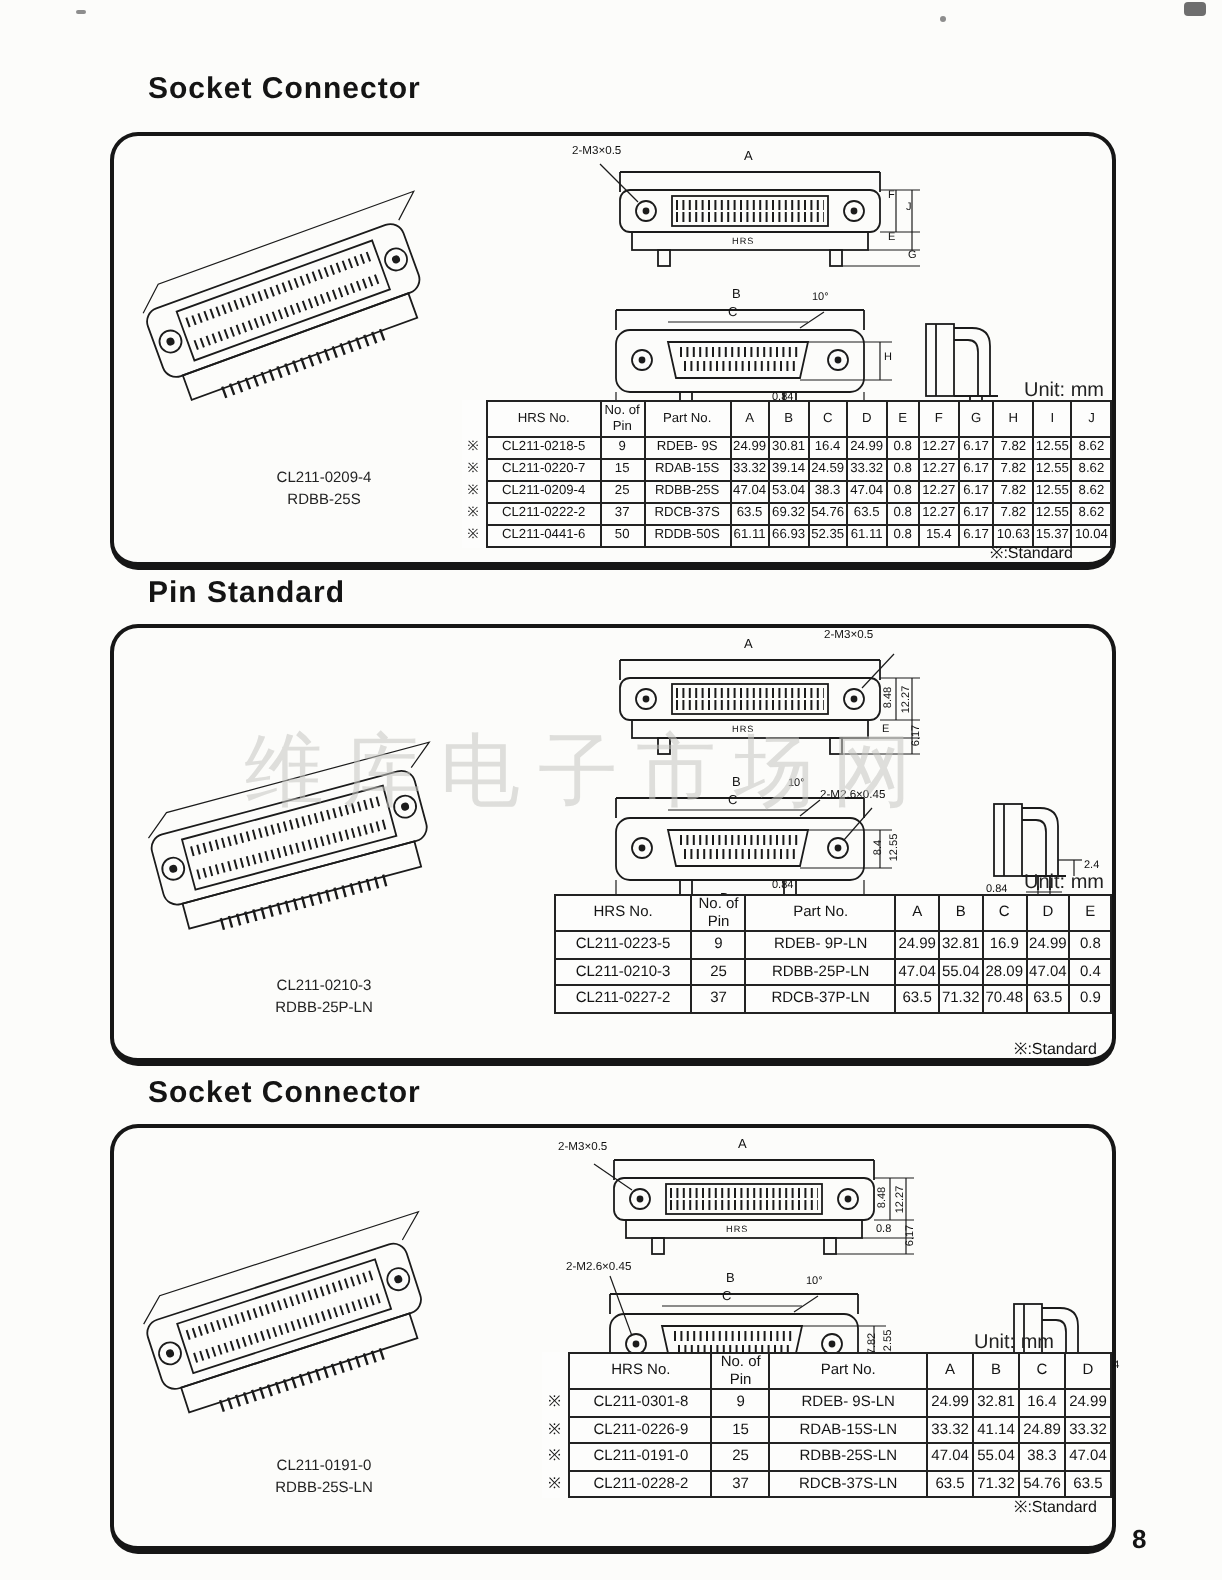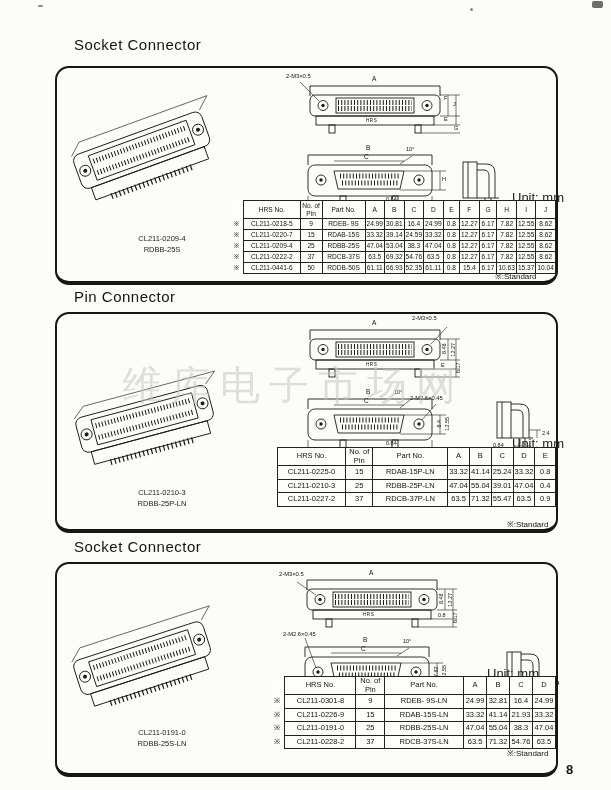--- a/index.html
+++ b/index.html
@@ -1,20 +1,20 @@
 <!DOCTYPE html>
 <html><head>
 <meta charset="utf-8">
 <style>
   html,body{margin:0;padding:0;background:#ffffff;}
   .page{position:relative;width:611px;height:790px;background:#fcfcfa;font-family:"Liberation Sans",sans-serif;color:#141414;overflow:hidden;}
-  .sec-title{position:absolute;font-size:15px;font-weight:normal;letter-spacing:.5px;white-space:nowrap;}
+  .sec-title{position:absolute;font-size:15px;font-weight:bold;letter-spacing:.5px;white-space:nowrap;}
   .panel{position:absolute;border:2.5px solid #161616;border-bottom-width:4px;border-radius:14px;}
   .part-label{position:absolute;width:150px;text-align:center;font-size:7.5px;line-height:1.4;color:#222;}
-  .unit{position:absolute;font-size:13px;color:#222;white-space:nowrap;}
+  .unit{position:absolute;font-size:10px;color:#222;white-space:nowrap;}
   .stdnote{position:absolute;font-size:8px;color:#111;white-space:nowrap;}
   .pagenum{position:absolute;left:566px;top:762px;font-size:13px;font-weight:bold;letter-spacing:1px;}
   .wm{position:absolute;left:122px;top:358px;font-size:40px;letter-spacing:9px;color:#c6c6c2;opacity:.55;font-family:"DejaVu Sans",sans-serif;white-space:nowrap;pointer-events:none;z-index:4;}
   .mark{position:absolute;background:#8d8d8d;border-radius:2px;}
   
   .view{position:absolute;}
   .view svg{overflow:visible;display:block;}
   .view svg *{stroke:#1b1b1b;fill:none;stroke-width:.9;}
   .view svg .fdot{fill:#1b1b1b;stroke:none;}
   .view svg .comb{stroke-width:5;stroke-dasharray:1 2.2;}
@@ -273,21 +273,21 @@
             <td>6.17</td>
             <td>10.63</td>
             <td>15.37</td>
             <td>10.04</td>
           </tr>
         </tbody>
       </table>
     <span class="stdnote" style="left:438px;top:202px;">※:Standard</span>
   </div>
 
-  <h2 class="sec-title" style="left:74px;top:288px;margin:0;">Pin Connector</h2>
+  <h2 class="sec-title" style="left:74px;top:288px;margin:0;">Pin Standard</h2>
   <div class="panel" style="left:55px;top:312px;width:499px;height:215px;">
 
     <div class="view" style="left:6px;top:42px;width:170px;height:128px;">
       <svg width="170" height="128" viewBox="0 0 170 128">
         <g transform="rotate(-15 85 64)">
           <path class="thin" d="M14 44 L26 34 L162 34 L150 44"></path>
           <rect x="14" y="44" width="136" height="36" rx="7"></rect>
           <rect x="30" y="49" width="104" height="26"></rect>
           <line class="comb" x1="33" y1="56" x2="131" y2="56"></line>
           <line class="comb" x1="33" y1="68" x2="131" y2="68"></line>
@@ -415,46 +415,46 @@
             <th>Part No.</th>
             <th>A</th>
             <th>B</th>
             <th>C</th>
             <th>D</th>
             <th>E</th>
           </tr>
         </thead>
         <tbody>
           <tr>
-            <td>CL211-0225-0</td>
-            <td>15</td>
-            <td>RDAB-15P-LN</td>
-            <td>33.32</td>
-            <td>41.14</td>
-            <td>25.24</td>
-            <td>33.32</td>
+            <td>CL211-0223-5</td>
+            <td>9</td>
+            <td>RDEB- 9P-LN</td>
+            <td>24.99</td>
+            <td>32.81</td>
+            <td>16.9</td>
+            <td>24.99</td>
             <td>0.8</td>
           </tr>
           <tr>
             <td>CL211-0210-3</td>
             <td>25</td>
             <td>RDBB-25P-LN</td>
             <td>47.04</td>
             <td>55.04</td>
-            <td>39.01</td>
+            <td>28.09</td>
             <td>47.04</td>
             <td>0.4</td>
           </tr>
           <tr>
             <td>CL211-0227-2</td>
             <td>37</td>
             <td>RDCB-37P-LN</td>
             <td>63.5</td>
             <td>71.32</td>
-            <td>55.47</td>
+            <td>70.48</td>
             <td>63.5</td>
             <td>0.9</td>
           </tr>
         </tbody>
       </table>
     <span class="stdnote" style="left:450px;top:204px;">※:Standard</span>
   </div>
 
   <h2 class="sec-title" style="left:74px;top:538px;margin:0;">Socket Connector</h2>
   <div class="panel" style="left:55px;top:562px;width:499px;height:209px;">
@@ -607,21 +607,21 @@
             <td>16.4</td>
             <td>24.99</td>
           </tr>
           <tr>
             <td class="star-cell">※</td>
             <td>CL211-0226-9</td>
             <td>15</td>
             <td>RDAB-15S-LN</td>
             <td>33.32</td>
             <td>41.14</td>
-            <td>21.93</td>
+            <td>24.89</td>
             <td>33.32</td>
           </tr>
           <tr>
             <td class="star-cell">※</td>
             <td>CL211-0191-0</td>
             <td>25</td>
             <td>RDBB-25S-LN</td>
             <td>47.04</td>
             <td>55.04</td>
             <td>38.3</td>

